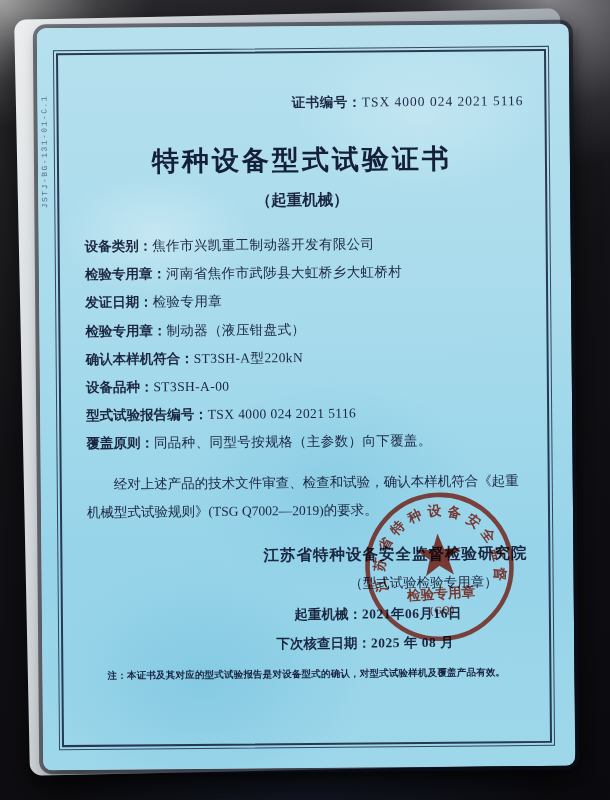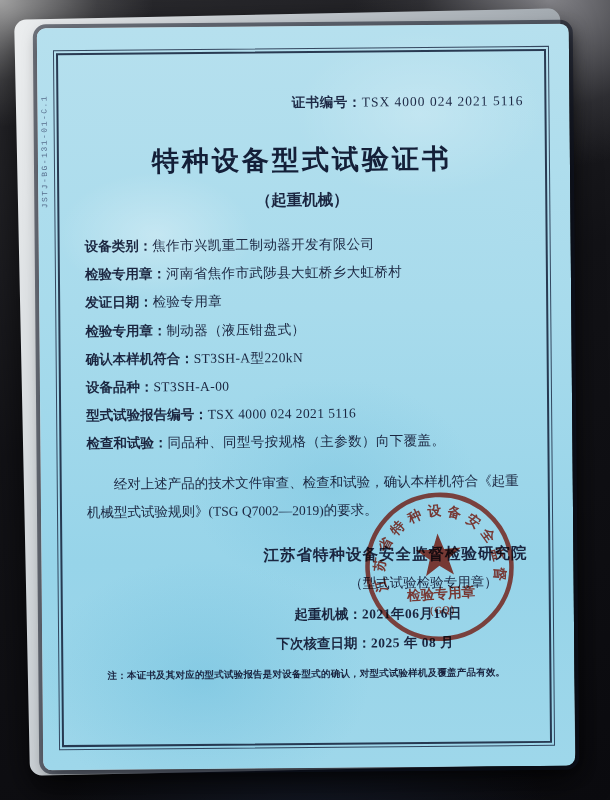--- a/index.html
+++ b/index.html
@@ -131,21 +131,21 @@
         <div class="row">
           <span class="lbl">确认本样机符合：</span><span class="val">ST3SH-A型220kN</span>
         </div>
         <div class="row">
           <span class="lbl">设备品种：</span><span class="val">ST3SH-A-00</span>
         </div>
         <div class="row">
           <span class="lbl">型式试验报告编号：</span><span class="val">TSX 4000 024 2021 5116</span>
         </div>
         <div class="row">
-          <span class="lbl">检查和试验：</span><span class="val">同品种、同型号按规格（主参数）向下覆盖。</span>
+          <span class="lbl">覆盖原则：</span><span class="val">同品种、同型号按规格（主参数）向下覆盖。</span>
         </div>
       </div>
 
       <div class="statement">经对上述产品的技术文件审查、检查和试验，确认本样机符合《起重机械型式试验规则》(TSG Q7002—2019)的要求。</div>
 
       <div class="issuer-name">江苏省特种设备安全监督检验研究院</div>
       <div class="seal-note">（型式试验检验专用章）</div>
 
       <div class="date-issue">
         <span class="lbl">起重机械：</span><span class="val">2021年06月16日</span>

